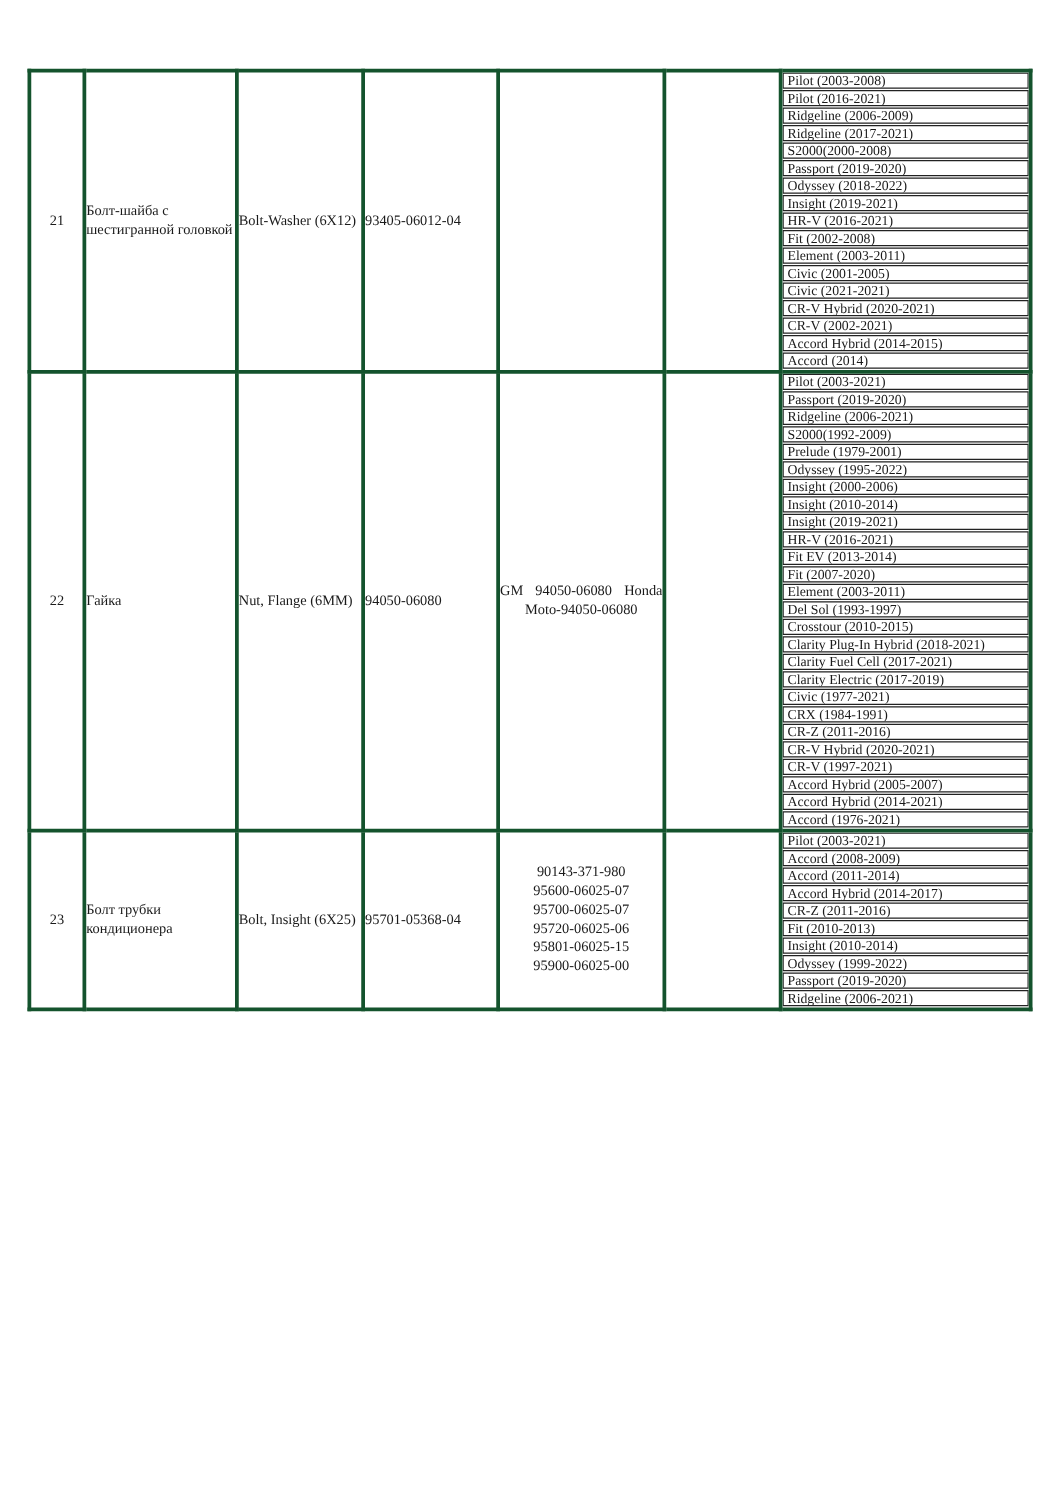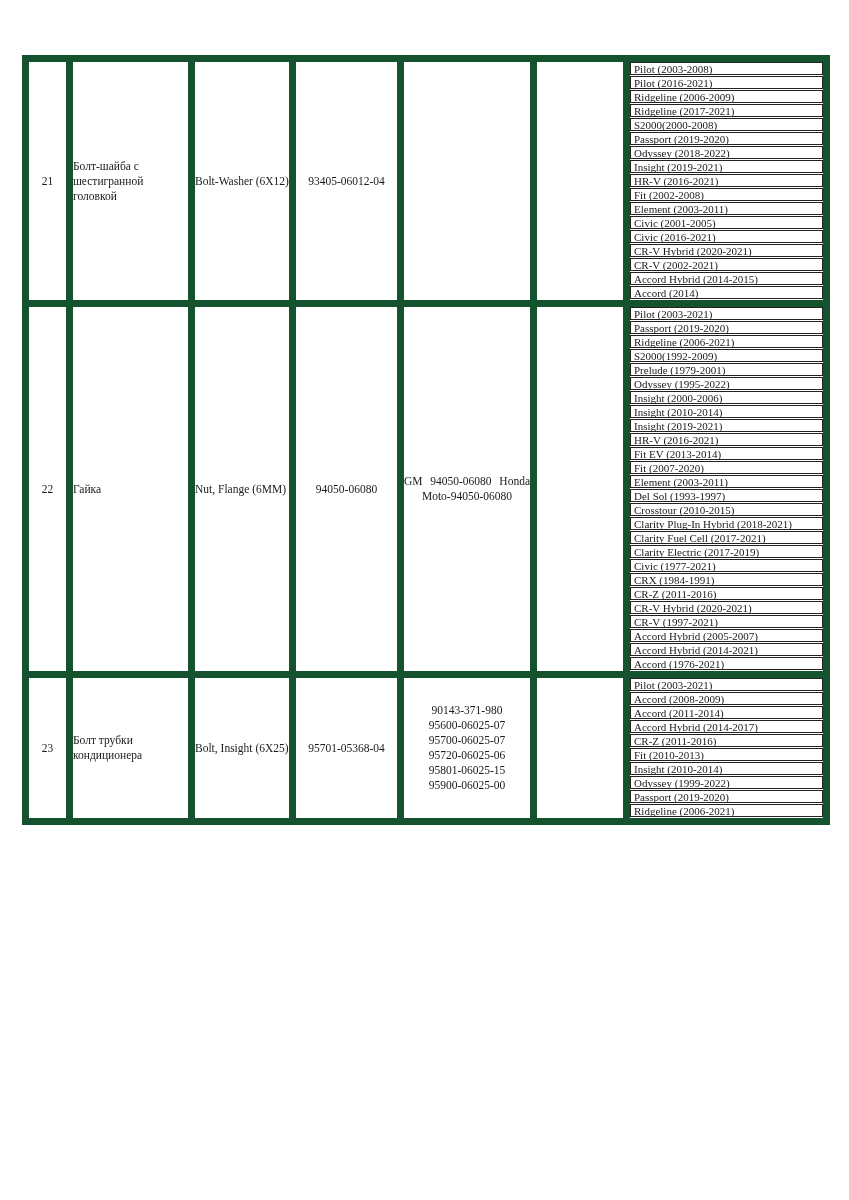--- a/index.html
+++ b/index.html
@@ -19,38 +19,37 @@
   table.parts {
     position: absolute;
     left: 22px;
     top: 55px;
     width: 801px;
     border-collapse: collapse;
     table-layout: fixed;
     border: 2px solid #222222;
   }
   table.parts td {
-    border: 7px solid #14532d;
+    border: 3px solid #14532d;
     padding: 0;
     vertical-align: middle;
     font-size: 11.5px;
     line-height: 15px;
     overflow: hidden;
     word-wrap: break-word;
   }
   td.c-num {
     text-align: center;
     padding-left: 2px;
   }
   td.c-ru, td.c-en {
     padding-left: 2px;
     padding-right: 2px;
   }
   td.c-pn {
-    text-align: center;
   }
   td.c-xr {
     text-align: justify;
     text-align-last: center;
     -moz-text-align-last: center;
     white-space: pre-line;
     padding: 0 2px;
     line-height: 17px;
     font-size: 11px;
     margin-left: 42px;
@@ -103,21 +102,21 @@
             <div class="model-box">Ridgeline (2006-2009)</div>
             <div class="model-box">Ridgeline (2017-2021)</div>
             <div class="model-box">S2000(2000-2008)</div>
             <div class="model-box">Passport (2019-2020)</div>
             <div class="model-box">Odyssey (2018-2022)</div>
             <div class="model-box">Insight (2019-2021)</div>
             <div class="model-box">HR-V (2016-2021)</div>
             <div class="model-box">Fit (2002-2008)</div>
             <div class="model-box">Element (2003-2011)</div>
             <div class="model-box">Civic (2001-2005)</div>
-            <div class="model-box">Civic (2016-2021)</div>
+            <div class="model-box">Civic (2021-2021)</div>
             <div class="model-box">CR-V Hybrid (2020-2021)</div>
             <div class="model-box">CR-V (2002-2021)</div>
             <div class="model-box">Accord Hybrid (2014-2015)</div>
             <div class="model-box">Accord (2014)</div>
           </td>
   </tr>
 
   <tr>
     <td class="c-num">22</td>
     <td class="c-ru">Гайка</td>

